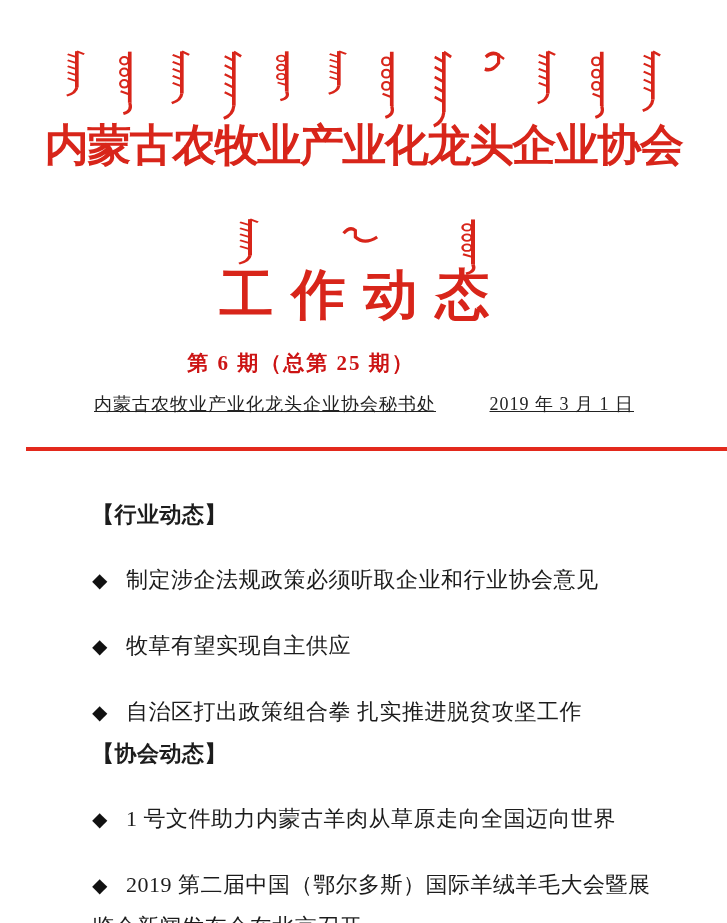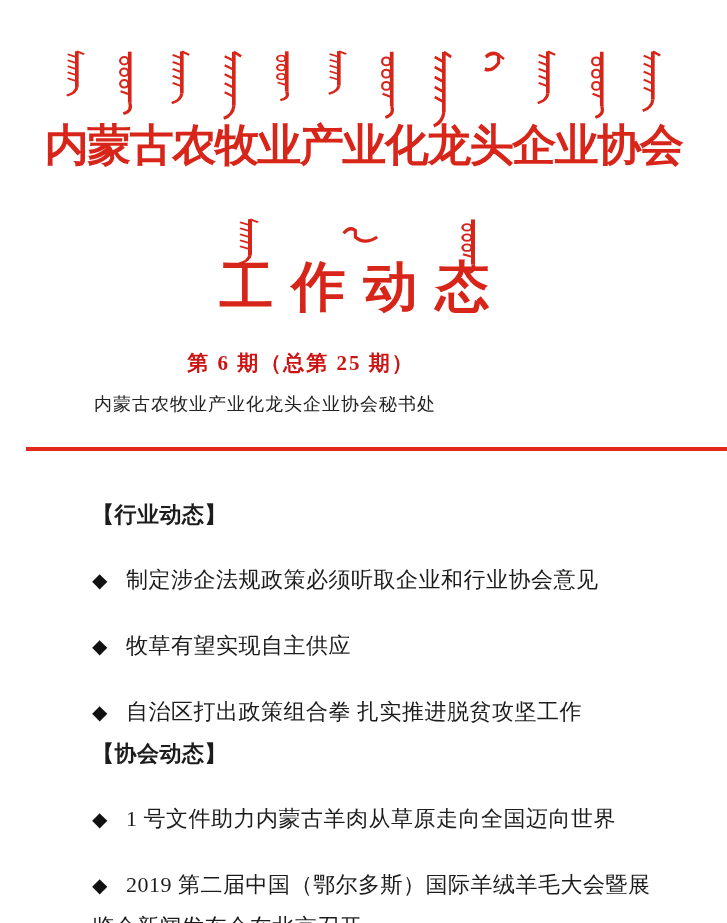--- a/index.html
+++ b/index.html
@@ -26,37 +26,38 @@
   .mong-glyph{display:block;}
   
   .org-title{
     position:absolute;top:118px;left:0;width:727px;
     text-align:center;
     font-size:44px;font-weight:bold;letter-spacing:-1.5px;
     color:#d8251a;line-height:1.25;
     white-space:nowrap;
   }
   .masthead{
-    position:absolute;top:256px;left:0;width:727px;
+    position:absolute;top:264px;left:0;width:727px;
     text-align:center;
     font-size:54px;font-weight:bold;letter-spacing:18px;
     color:#d8251a;line-height:1.15;
     white-space:nowrap;
   }
   .issue-line{
     position:absolute;top:349px;left:0;width:602px;
     text-align:center;
     font-size:21px;font-weight:bold;letter-spacing:2px;
     color:#cc1414;
   }
   .pub-line{
     position:absolute;top:392px;left:94px;width:540px;
     display:flex;justify-content:space-between;align-items:baseline;
     font-size:18px;letter-spacing:1px;color:#222222;
     line-height:24px;
+    text-decoration:underline;
   }
   .red-rule{
     position:absolute;top:447px;left:26px;right:0;height:4px;
     background:#e3291c;
   }
   .contents-header{
     position:absolute;top:458px;left:0;width:727px;
     text-align:center;
     font-family:"Liberation Sans", sans-serif;
     font-size:22px;font-weight:bold;letter-spacing:4px;
@@ -215,20 +216,21 @@
         </g>
       </svg>
   </div>
 
   <div class="masthead">工作动态</div>
 
   <div class="issue-line">第 6 期（总第 25 期）</div>
 
   <div class="pub-line">
     <span>内蒙古农牧业产业化龙头企业协会秘书处</span>
+    <span>2019 年 3 月 1 日</span>
   </div>
 
   <div class="red-rule"></div>
 
 
   <div class="toc">
 
     <div class="toc-section-header">【行业动态】</div>
 
     <div class="toc-item"><span class="bullet">◆</span><span>制定涉企法规政策必须听取企业和行业协会意见</span></div>

